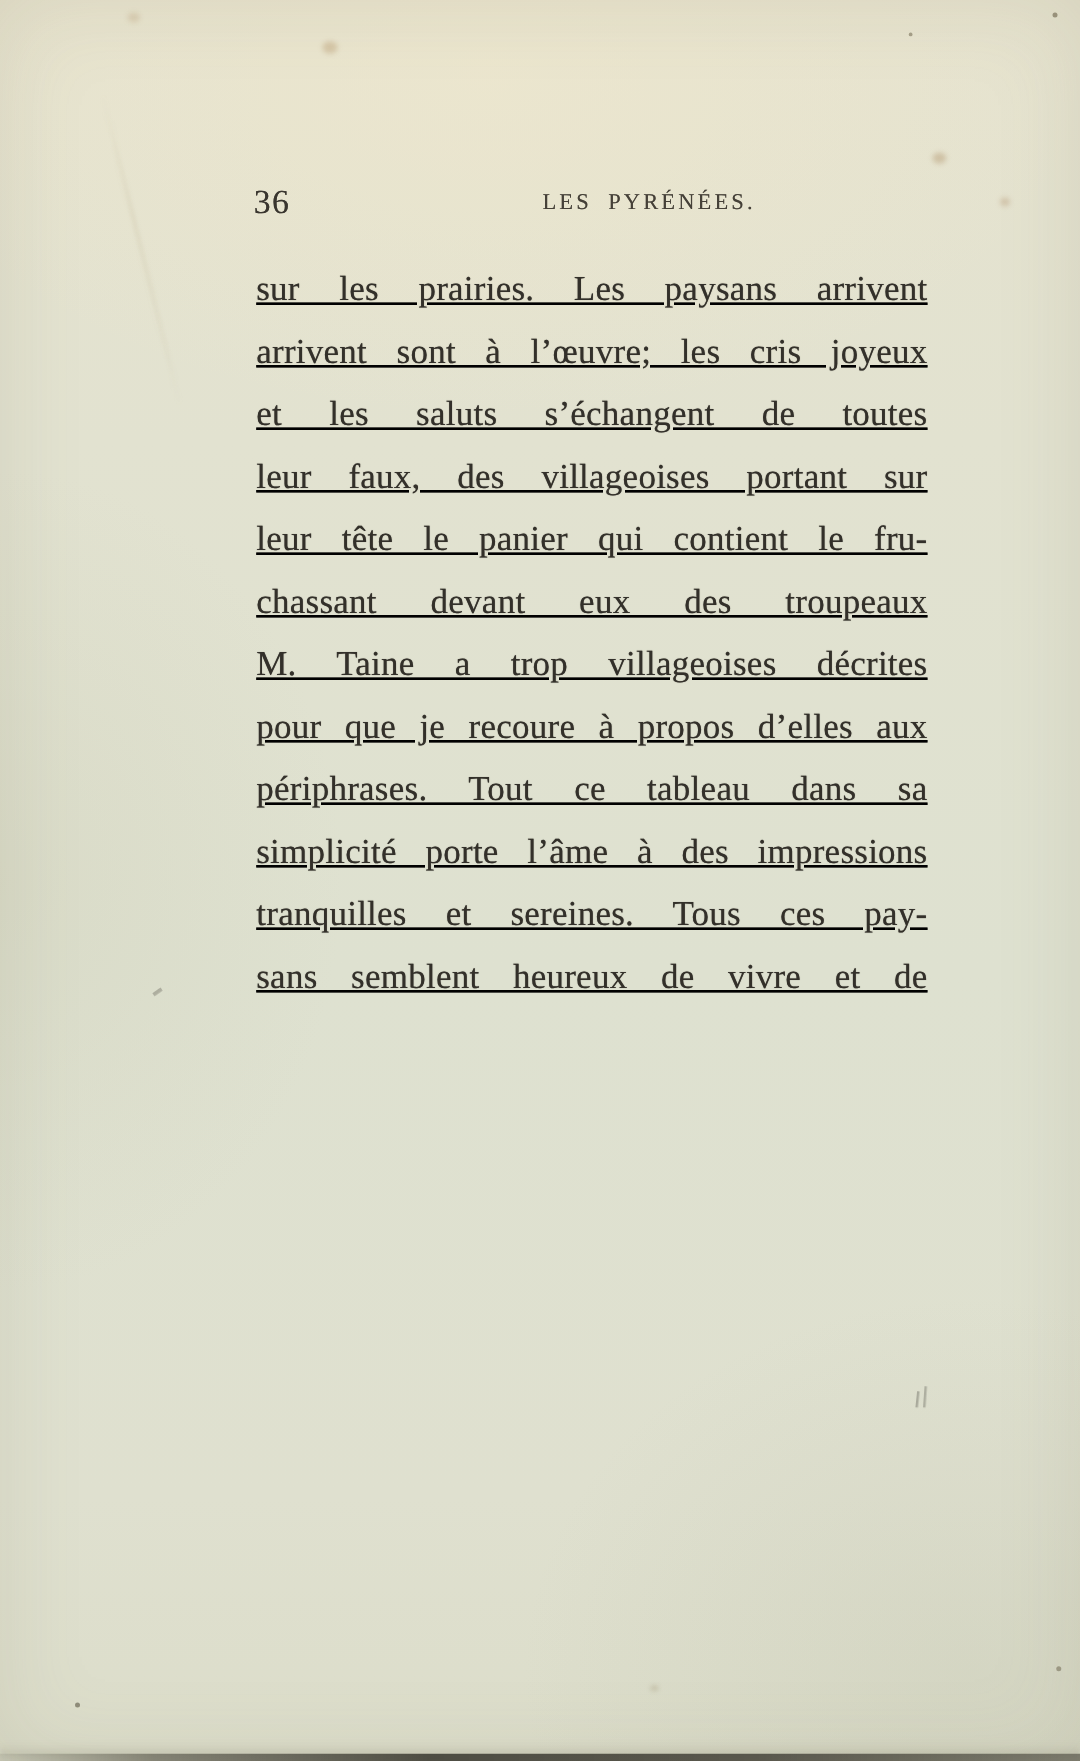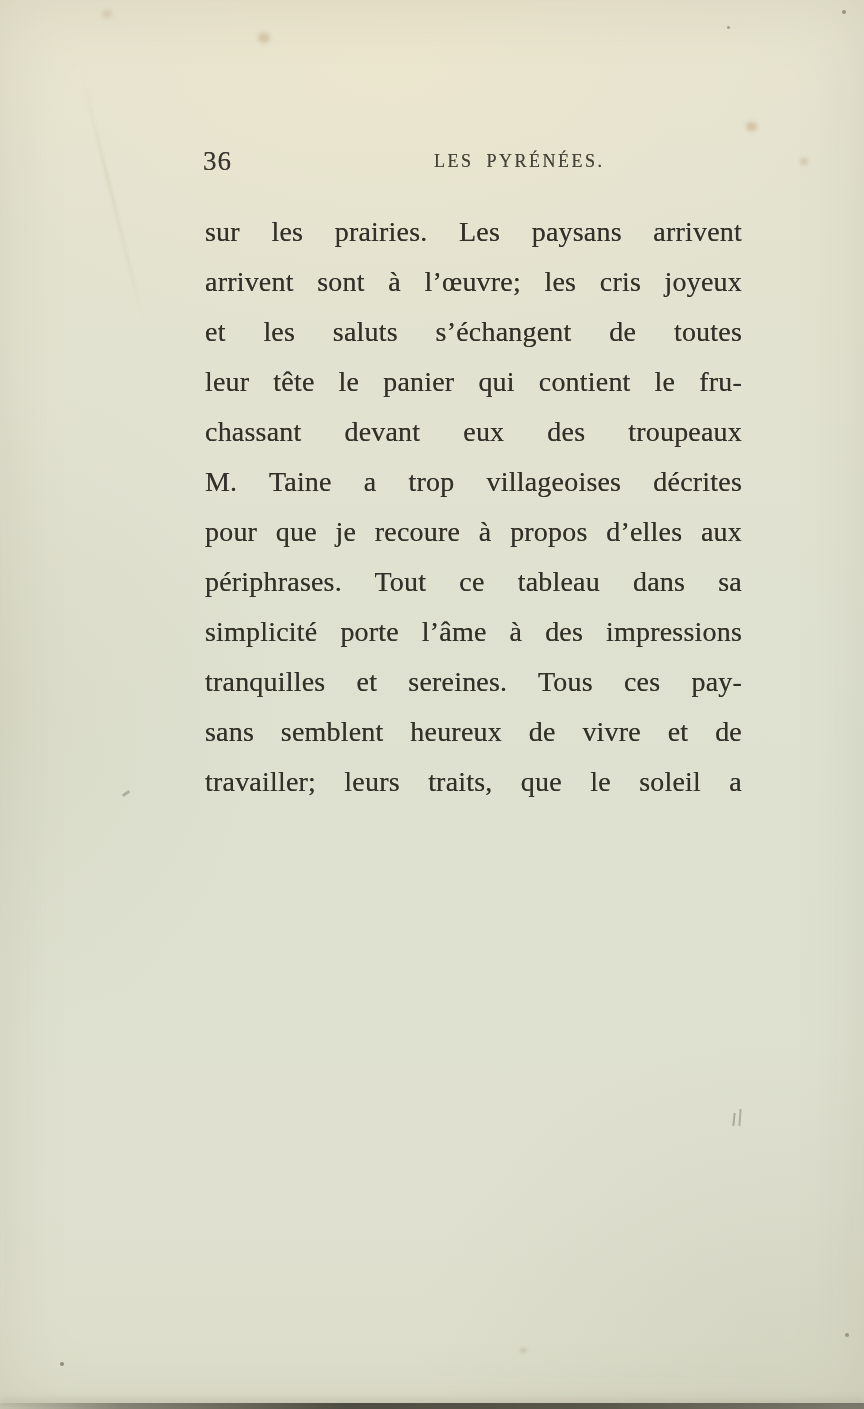--- a/index.html
+++ b/index.html
@@ -44,20 +44,21 @@
     white-space: nowrap;
     margin-left: 48px;
   }
 
   
   .text-block {
     position: absolute;
     left: 205px;
     top: 207px;
     width: 537px;
+    text-decoration: underline;
   }
   .line {
     height: 50px;
     line-height: 50px;
     font-size: 28px;
     color: #33302a;
     text-align: justify;
     text-align-last: justify;
     letter-spacing: 0.2px;
     text-shadow: 0 0 0.6px rgba(51,48,42,0.75);
@@ -130,29 +131,29 @@
 
   <div class="page-header">
     <span class="page-number">36</span>
     <span class="running-title">LES PYRÉNÉES.</span>
   </div>
 
   <div class="text-block">
     <div class="line">sur les prairies. Les paysans arrivent</div>
     <div class="line">arrivent sont à l’œuvre; les cris joyeux</div>
     <div class="line">et les saluts s’échangent de toutes</div>
+    <div class="line">leur faux, des villageoises portant sur</div>
     <div class="line">leur tête le panier qui contient le fru-</div>
     <div class="line">chassant devant eux des troupeaux</div>
     <div class="line">M. Taine a trop villageoises décrites</div>
     <div class="line">pour que je recoure à propos d’elles aux</div>
     <div class="line">périphrases. Tout ce tableau dans sa</div>
     <div class="line">simplicité porte l’âme à des impressions</div>
     <div class="line">tranquilles et sereines. Tous ces pay-</div>
     <div class="line">sans semblent heureux de vivre et de</div>
-    <div class="line">travailler; leurs traits, que le soleil a</div>
   </div>
 
   <div class="artifact spot a1"></div>
   <div class="artifact spot a2"></div>
   <div class="artifact spot a3"></div>
   <div class="artifact spot a4"></div>
   <div class="artifact spot a5"></div>
   <div class="artifact spot a6"></div>
   <div class="artifact spot a7"></div>
   <div class="artifact spot a8"></div>

